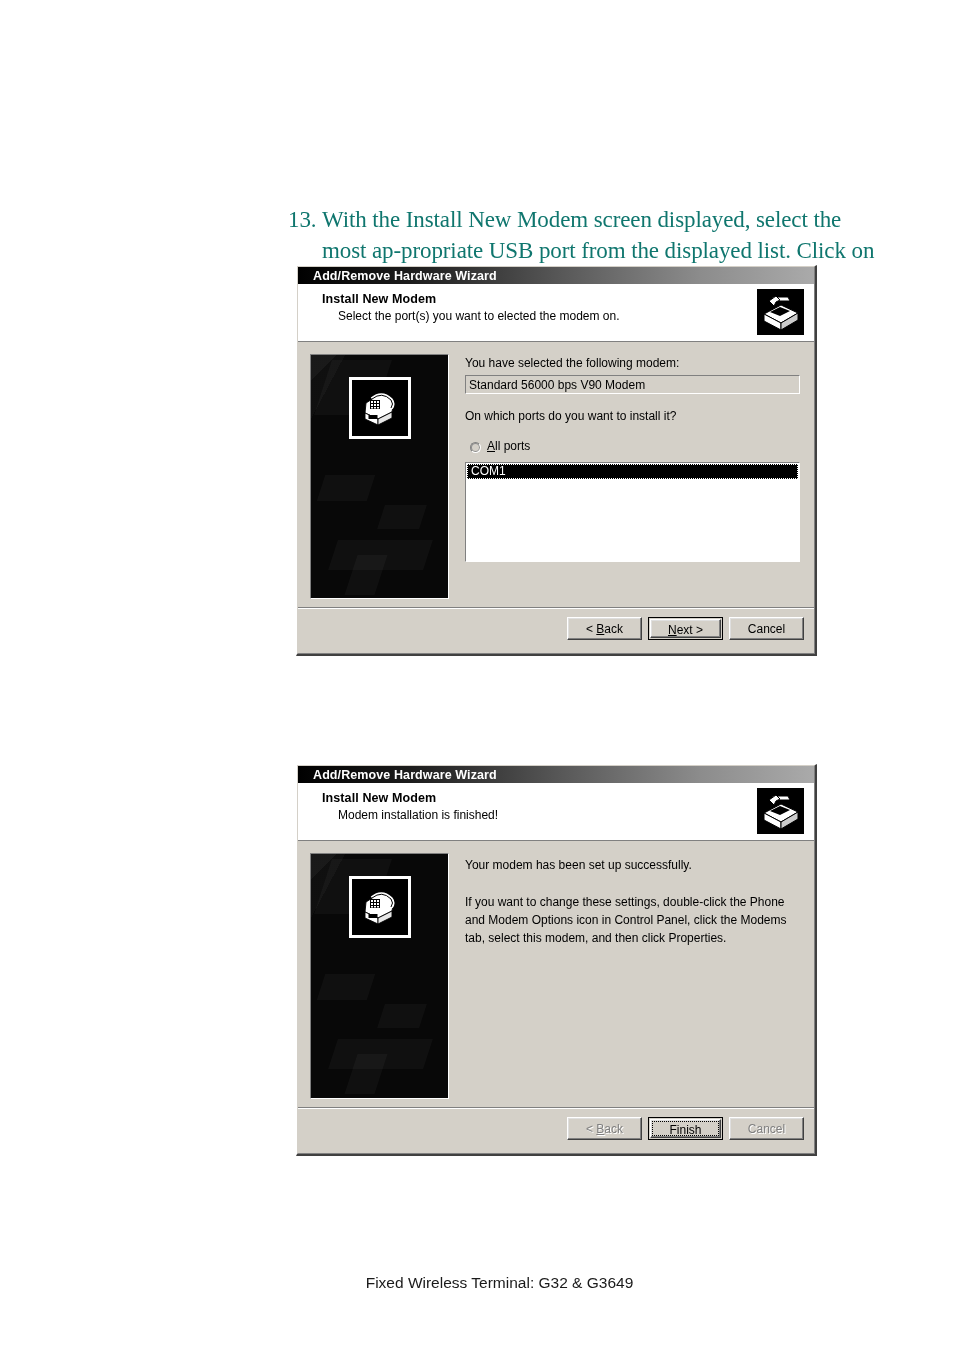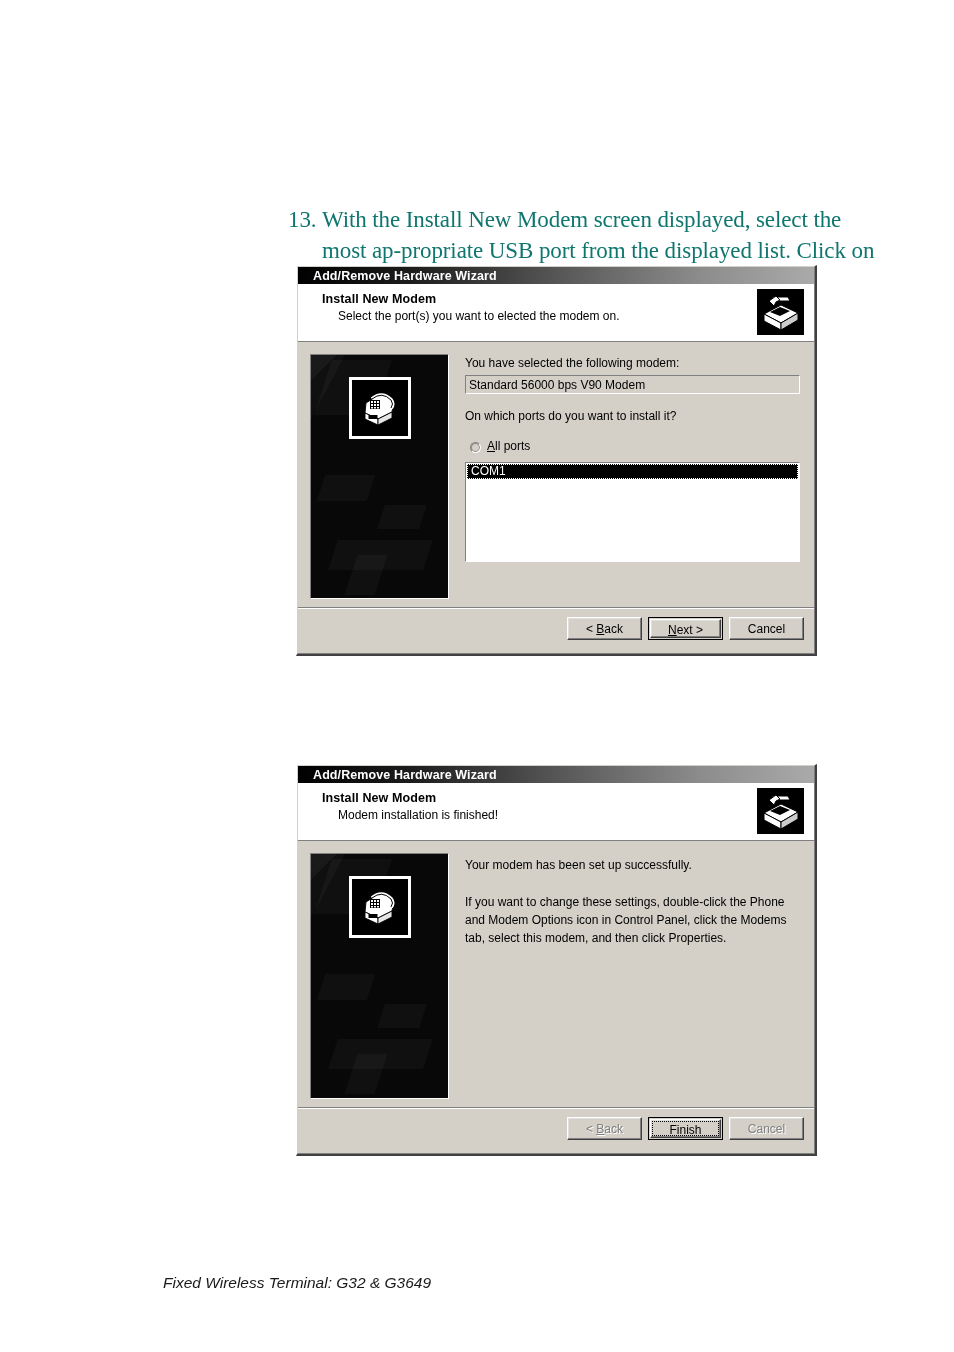--- a/index.html
+++ b/index.html
@@ -341,23 +341,22 @@
   }
   .btn u { text-decoration: underline; }
 
   
   .footer {
     position: absolute;
     left: 163px;
     right: 118px;
     top: 1274px;
     display: flex;
-    justify-content: flex-start;
+    justify-content: center;
     align-items: baseline;
-    font-style: italic;
     font-size: 15.5px;
     color: #1a1a1a;
   }
 </style>
 </head>
 <body>
 
 <div class="page">
 
   <div class="step-block" id="step13">

